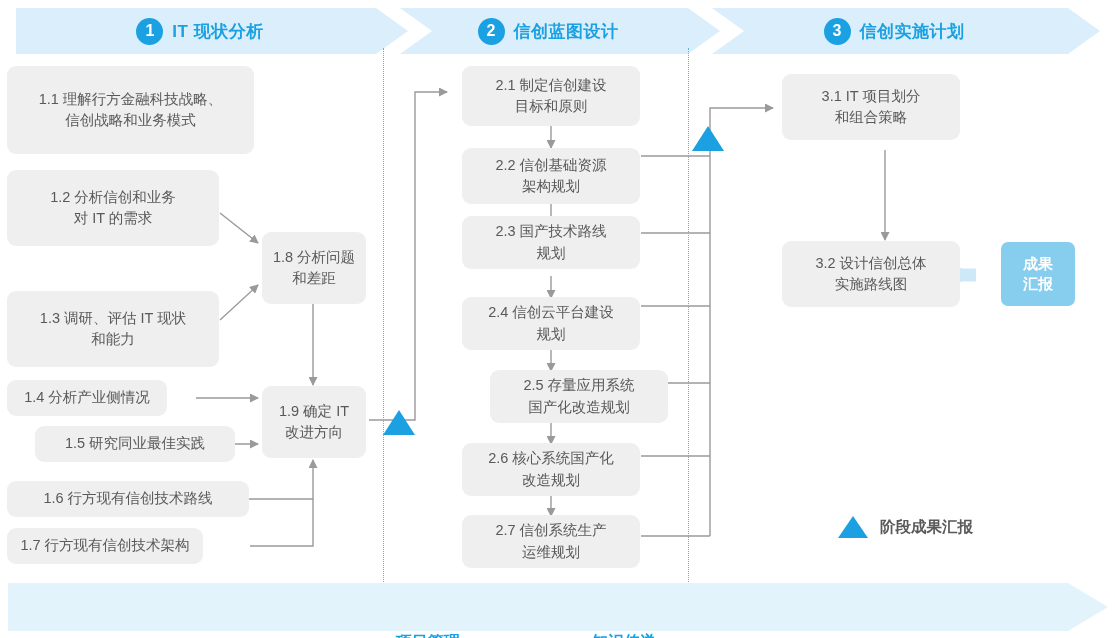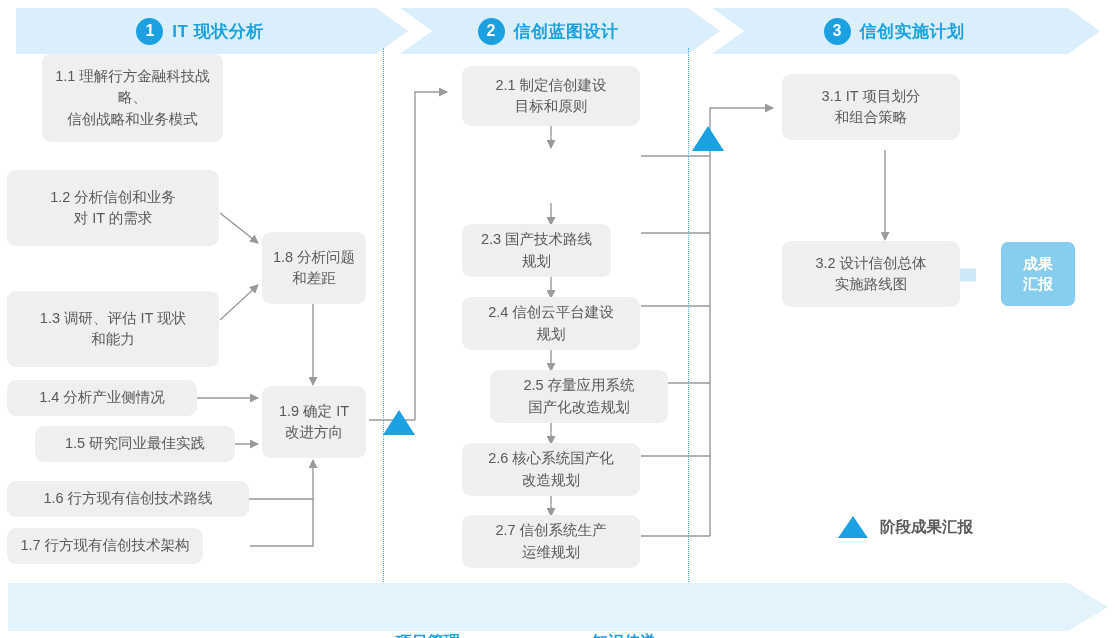--- a/index.html
+++ b/index.html
@@ -208,39 +208,41 @@
   <div class="phase-band p3">
     <div class="phase-inner">
       <span class="phase-num">3</span>
       <span class="phase-title">信创实施计划</span>
     </div>
   </div>
 
   <div class="divider" style="left:383px;"></div>
   <div class="divider" style="left:688px;"></div>
 
-  <div class="box" style="left:7px;  top:54px;  width:181px; height:88px;margin-left:35px;">1.1 理解行方金融科技战略、
+  <div class="box" style="left:7px;  top:66px;  width:247px; height:88px;">1.1 理解行方金融科技战略、
 信创战略和业务模式</div>
   <div class="box" style="left:7px;  top:170px; width:212px; height:76px;">1.2 分析信创和业务
 对 IT 的需求</div>
   <div class="box" style="left:7px;  top:291px; width:212px; height:76px;">1.3 调研、评估 IT 现状
 和能力</div>
-  <div class="box" style="left:7px;  top:380px; width:190px; height:36px;">1.4 分析产业侧情况</div>
+  <div class="box" style="left:7px;  top:380px; width:160px; height:36px;">1.4 分析产业侧情况</div>
   <div class="box" style="left:7px;  top:426px; width:200px; height:36px;margin-left:28px;">1.5 研究同业最佳实践</div>
   <div class="box" style="left:7px;  top:481px; width:242px; height:36px;">1.6 行方现有信创技术路线</div>
   <div class="box" style="left:7px;  top:528px; width:196px; height:36px;">1.7 行方现有信创技术架构</div>
 
   <div class="box" style="left:262px; top:232px; width:104px; height:72px;">1.8 分析问题
 和差距</div>
   <div class="box" style="left:262px; top:386px; width:104px; height:72px;">1.9 确定 IT
 改进方向</div>
 
   <div class="box" style="left:462px; top:66px;  width:178px; height:60px;">2.1 制定信创建设
 目标和原则</div>
-  <div class="box" style="left:462px; top:224px; width:149px; height:53px;">2.3 国产技术路线
+  <div class="box" style="left:462px; top:148px; width:178px; height:56px;">2.2 信创基础资源
+架构规划</div>
+  <div class="box" style="left:462px; top:216px; width:178px; height:53px;">2.3 国产技术路线
 规划</div>
   <div class="box" style="left:462px; top:297px; width:178px; height:53px;">2.4 信创云平台建设
 规划</div>
   <div class="box" style="left:462px; top:370px; width:178px; height:53px;margin-left:28px;">2.5 存量应用系统
 国产化改造规划</div>
   <div class="box" style="left:462px; top:443px; width:178px; height:53px;">2.6 核心系统国产化
 改造规划</div>
   <div class="box" style="left:462px; top:515px; width:178px; height:53px;">2.7 信创系统生产
 运维规划</div>
 

